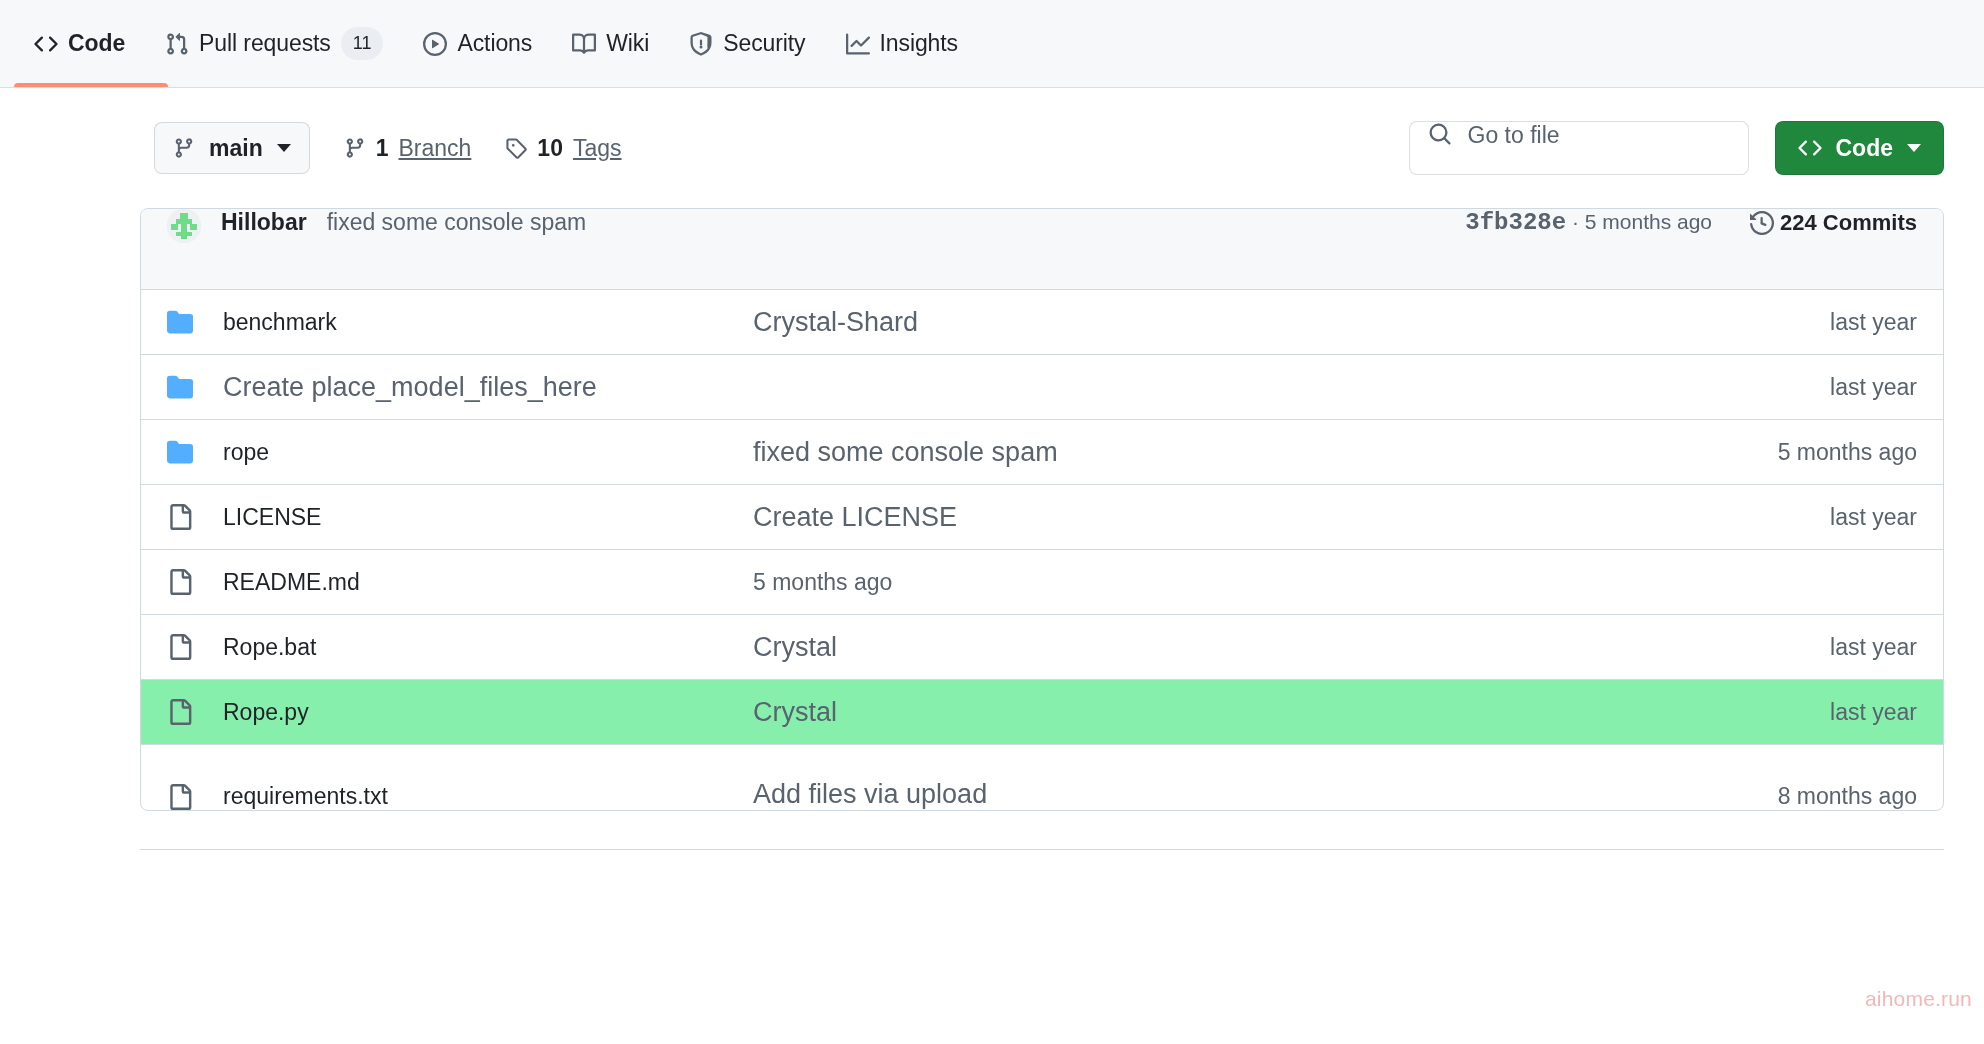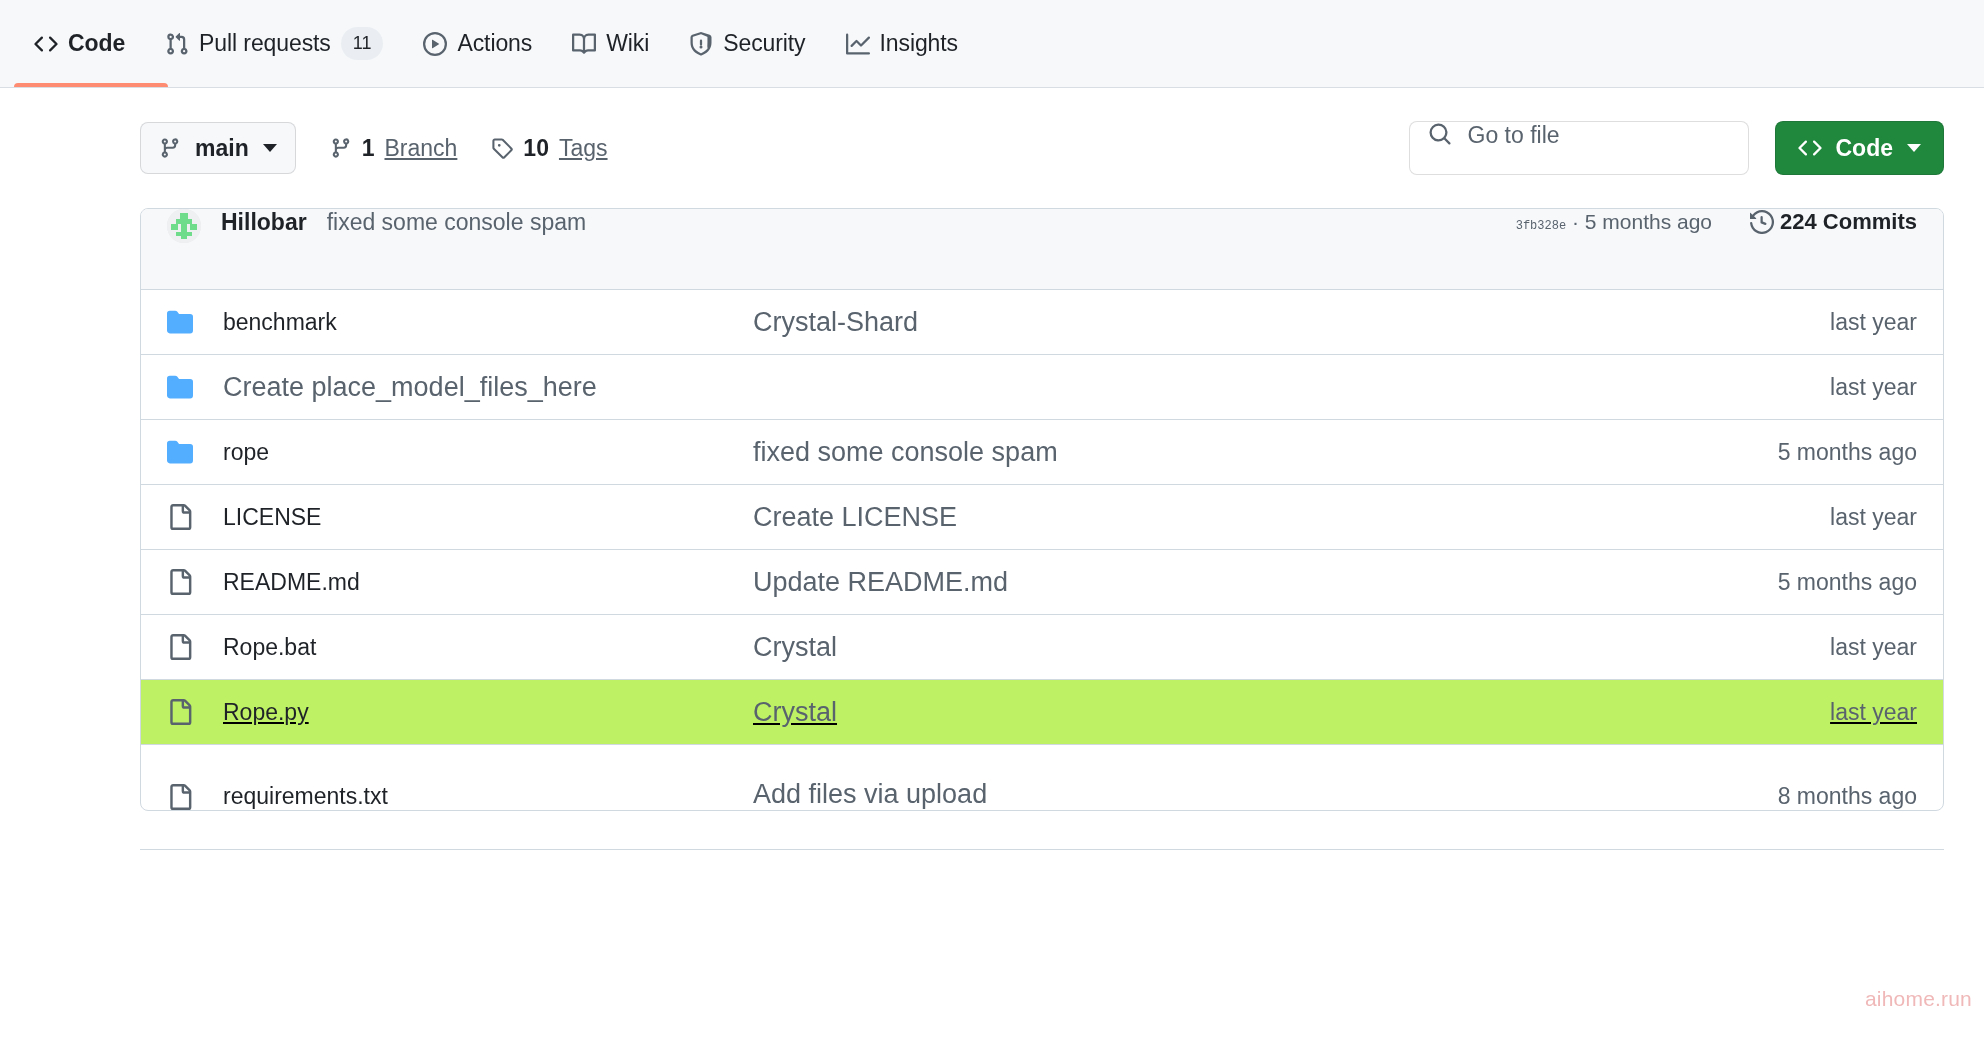--- a/index.html
+++ b/index.html
@@ -83,20 +83,21 @@
   .branch-btn {
     display: flex;
     align-items: center;
     gap: 14px;
     background: #f6f8fa;
     border: 1px solid rgba(31,35,40,0.15);
     border-radius: 8px;
     padding: 0 18px;
     height: 52px;
     cursor: pointer;
+    margin-left: 14px;
   }
   .branch-name {
     font-size: 23px;
     font-weight: bold;
     color: #1f2328;
   }
   .caret {
     width: 0; height: 0;
     border-left: 7px solid transparent;
     border-right: 7px solid transparent;
@@ -210,21 +211,21 @@
   .commit-right {
     margin-left: auto;
     display: flex;
     align-items: center;
   }
   .commit-sha-group {
     font-size: 21px;
     color: #59636e;
     white-space: nowrap;
   }
-  .commit-sha { font-family: "Liberation Mono", monospace; font-size: 12px; }
+  .commit-sha { font-family: "Liberation Mono", monospace; font-size: 24px; font-weight: bold; }
   .commits-count {
     display: flex;
     align-items: center;
     gap: 6px;
     margin-left: 38px;
     cursor: pointer;
   }
   .commits-count .ctext {
     font-size: 22px;
     font-weight: bold;
@@ -233,21 +234,21 @@
   }
 
   .file-row {
     display: flex;
     align-items: center;
     height: 65px;
     border-bottom: 1px solid #d1d9e0;
     padding: 0 26px;
   }
   .file-row:last-child { border-bottom: none; align-items: flex-end; }
-  .file-row.hovered { background: #bef264; text-decoration: underline; }
+  .file-row.hovered { background: #86efac; }
 
   .file-icon-cell {
     width: 56px;
     display: flex;
     align-items: center;
     flex-shrink: 0;
   }
   .file-name {
     font-size: 23px;
     color: #1f2328;
@@ -486,21 +487,20 @@
           <span class="file-commit">Create LICENSE</span>
           <span class="file-time">last year</span>
         </div>
         <div class="file-row">
           <div class="file-icon-cell">
             <svg width="26" height="26" viewBox="0 0 16 16" fill="#59636e">
               <path d="M2 1.75C2 .784 2.784 0 3.75 0h6.586c.464 0 .909.184 1.237.513l2.914 2.914c.329.328.513.773.513 1.237v9.586A1.75 1.75 0 0 1 13.25 16h-9.5A1.75 1.75 0 0 1 2 14.25Zm1.75-.25a.25.25 0 0 0-.25.25v12.5c0 .138.112.25.25.25h9.5a.25.25 0 0 0 .25-.25V6h-2.75A1.75 1.75 0 0 1 9 4.25V1.5Zm6.75.062V4.25c0 .138.112.25.25.25h2.688l-.011-.013-2.914-2.914-.013-.011Z"></path>
             </svg>
           </div>
           <span class="file-name">README.md</span>
-          <span class="file-commit">Update README.md</span>
           <span class="file-time">5 months ago</span>
         </div>
         <div class="file-row">
           <div class="file-icon-cell">
             <svg width="26" height="26" viewBox="0 0 16 16" fill="#59636e">
               <path d="M2 1.75C2 .784 2.784 0 3.75 0h6.586c.464 0 .909.184 1.237.513l2.914 2.914c.329.328.513.773.513 1.237v9.586A1.75 1.75 0 0 1 13.25 16h-9.5A1.75 1.75 0 0 1 2 14.25Zm1.75-.25a.25.25 0 0 0-.25.25v12.5c0 .138.112.25.25.25h9.5a.25.25 0 0 0 .25-.25V6h-2.75A1.75 1.75 0 0 1 9 4.25V1.5Zm6.75.062V4.25c0 .138.112.25.25.25h2.688l-.011-.013-2.914-2.914-.013-.011Z"></path>
             </svg>
           </div>
           <span class="file-name">Rope.bat</span>
           <span class="file-commit">Crystal</span>

